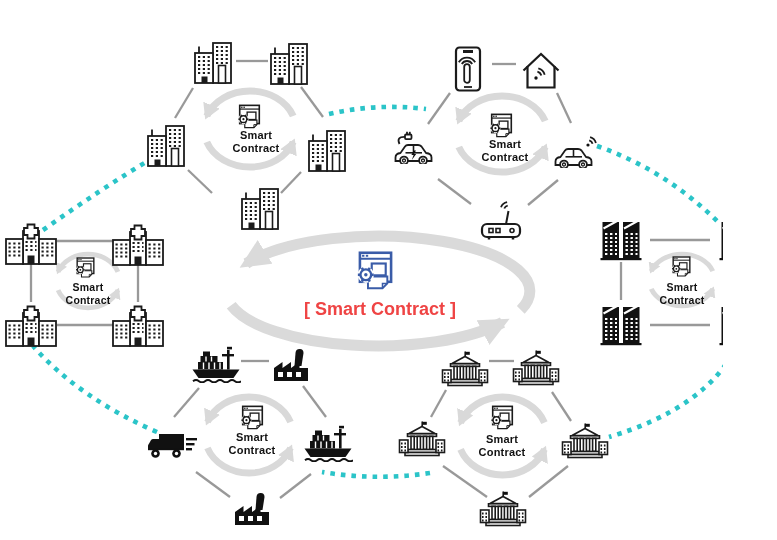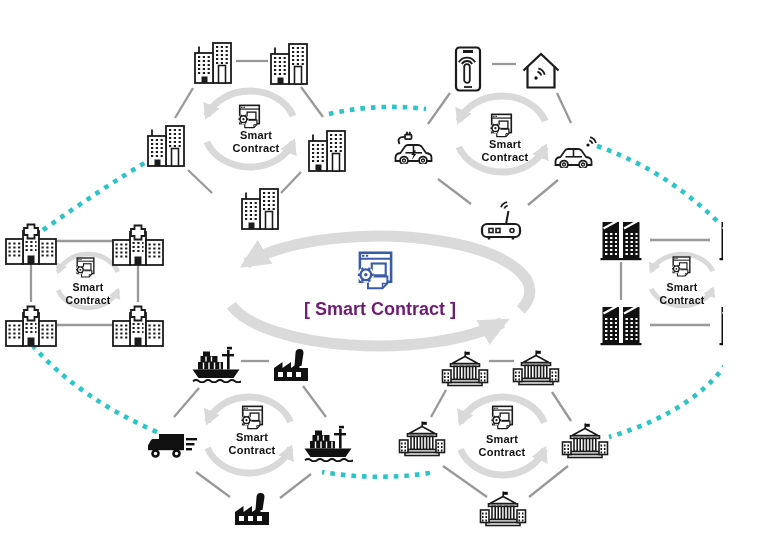--- a/index.html
+++ b/index.html
@@ -6,21 +6,21 @@
   #stage{position:relative;width:723px;height:540px;background:#fff;overflow:hidden;
          font-family:"Liberation Sans",sans-serif}
   #scene{position:absolute;left:0;top:0}
   .ink{color:#1b1b1b}
   .blue{color:#3A5CA8}
   .hub-label{position:absolute;width:90px;text-align:center;color:#111;
              font:bold 11px/1.22 "Liberation Sans",sans-serif;letter-spacing:.2px}
   .hub-label.small{font-size:10.5px}
   .hub-label span{display:block}
   #center-label{position:absolute;left:280px;top:299px;width:200px;text-align:center;
-                color:#701a75;font:bold 18px/1.2 "Liberation Sans",sans-serif}
+                color:#ef4444;font:bold 18px/1.2 "Liberation Sans",sans-serif}
   .wd{stroke:#1b1b1b;stroke-width:2.2;stroke-dasharray:2.2 2.6;fill:none}
   .wdw{stroke:#fff;stroke-width:2.2;stroke-dasharray:2.4 2.6;fill:none}
   .edge{stroke:#999;stroke-width:2.3}
   .teal{stroke:#2BC4C8;stroke-width:4.6;stroke-dasharray:4.6 6;fill:none}
 </style>
 </head>
 <body>
 
 <div id="stage">
 <svg id="scene" width="777" height="540" viewBox="0 0 777 540">

